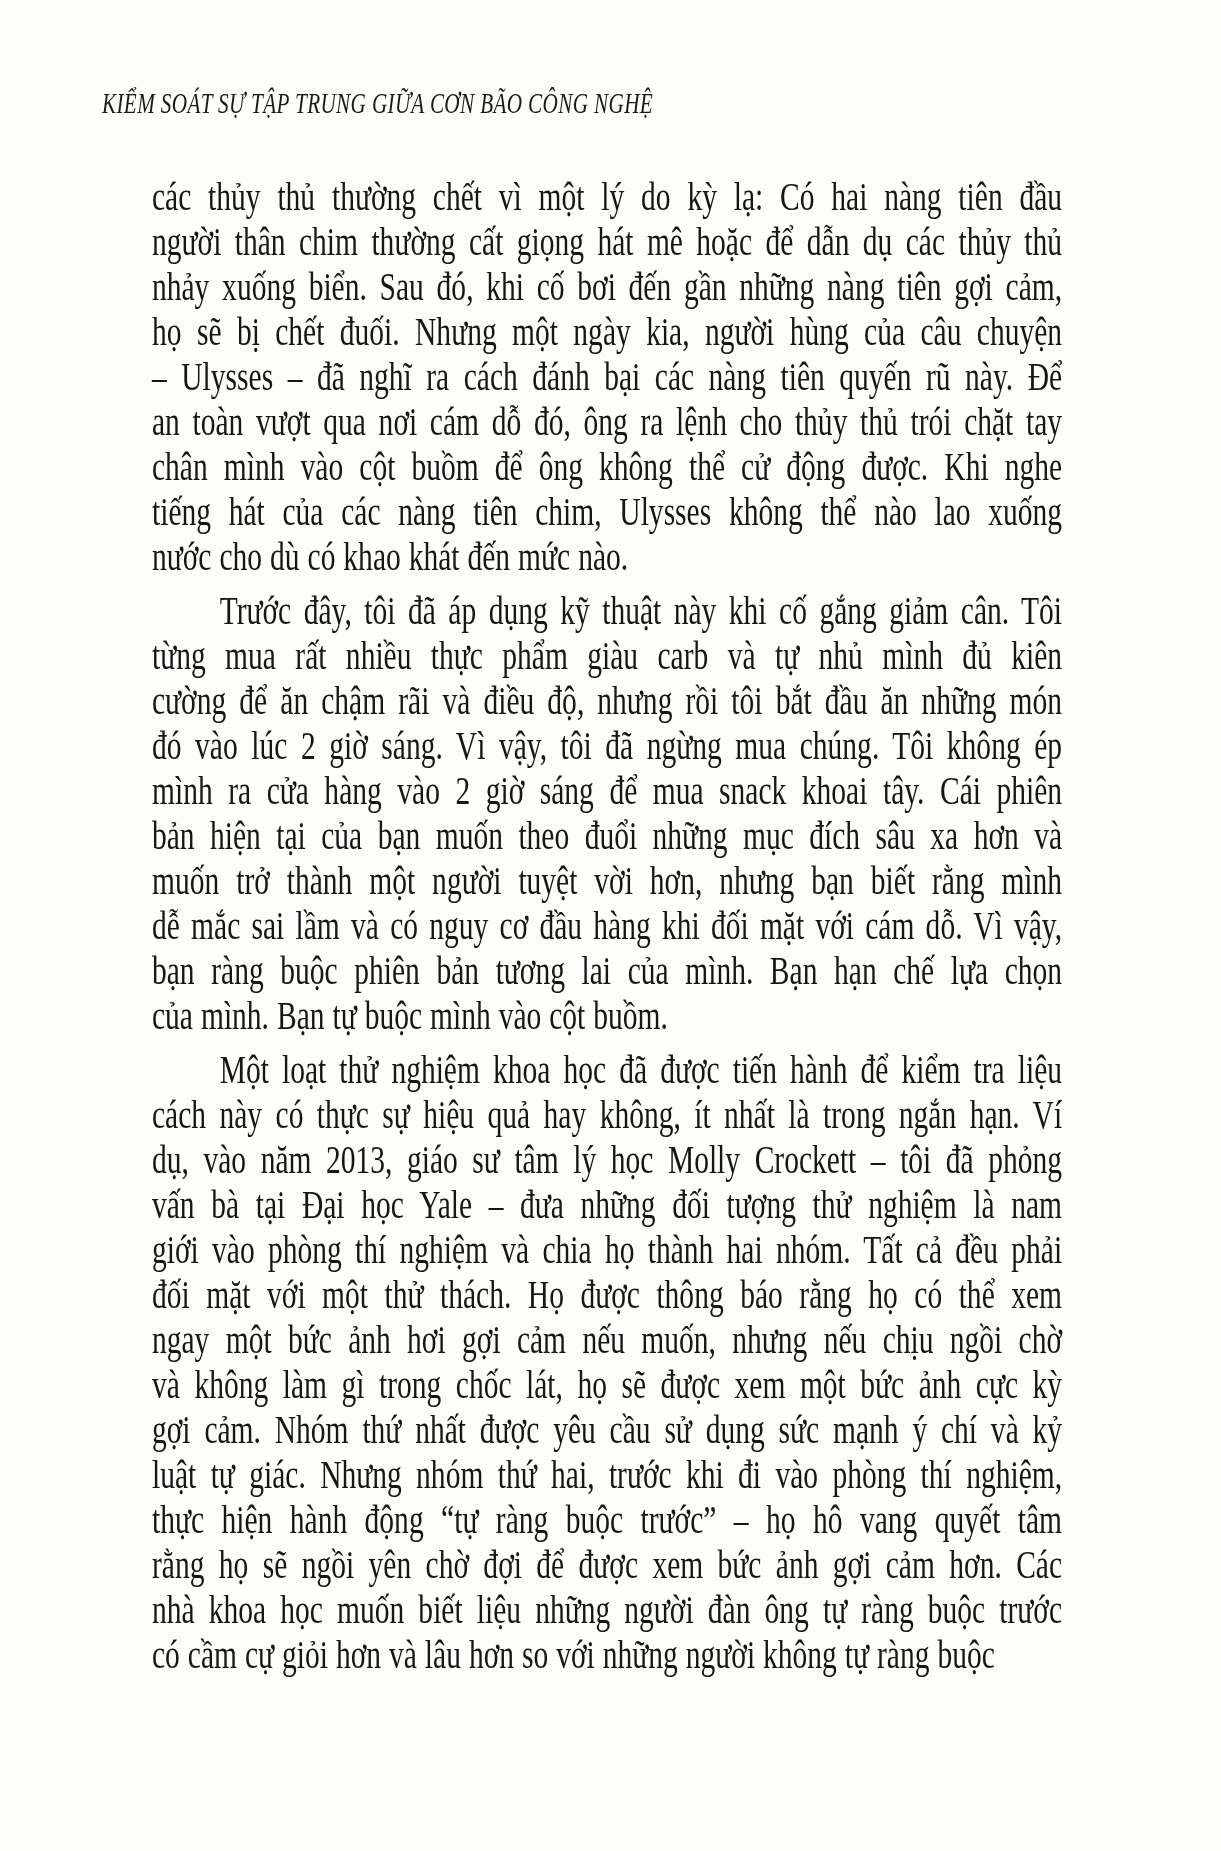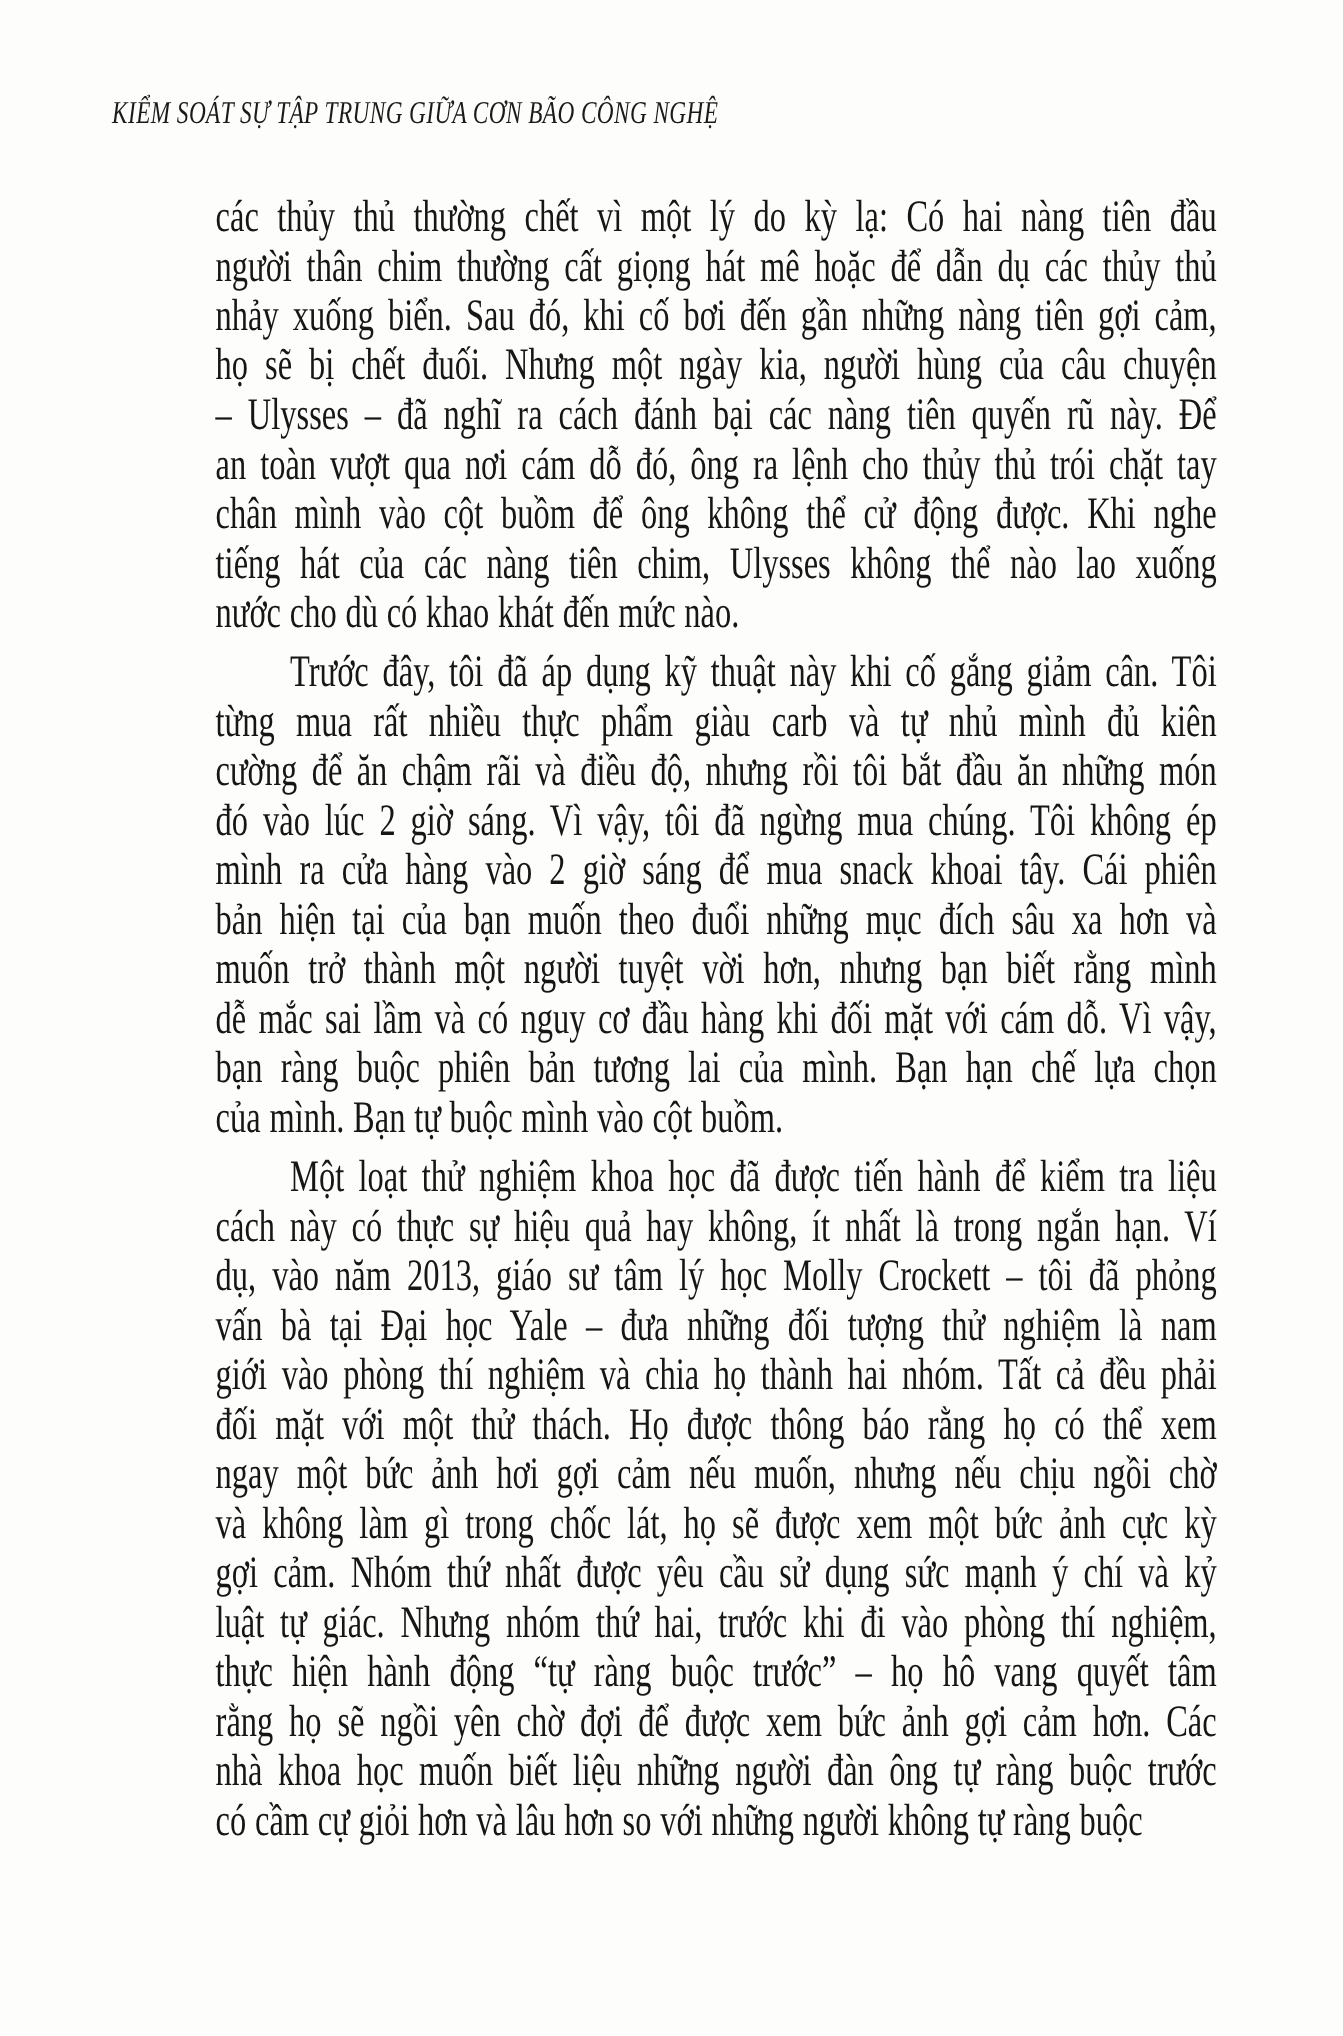--- a/index.html
+++ b/index.html
@@ -34,21 +34,20 @@
     transform-origin: 50% 50%;
     letter-spacing: 0.5px;
     color: #1b1a19;
   }
   
   .body-text {
     position: absolute;
     top: 174px;
     left: 152px;
     width: 910px;
-    margin-left: 44px;
   }
   .para { margin: 0; }
   .para + .para { margin-top: 9px; }
   .line {
     height: 45px;
     line-height: 45px;
     font-size: 41px;
     width: 1264px;              
     transform: scaleX(0.72);    
     transform-origin: 0 50%;

